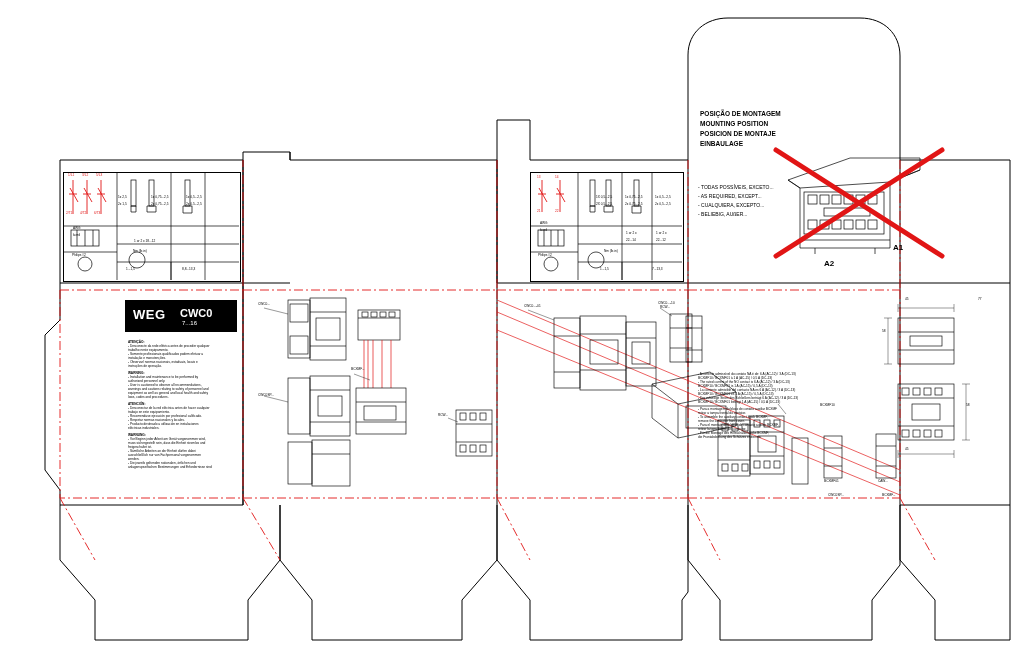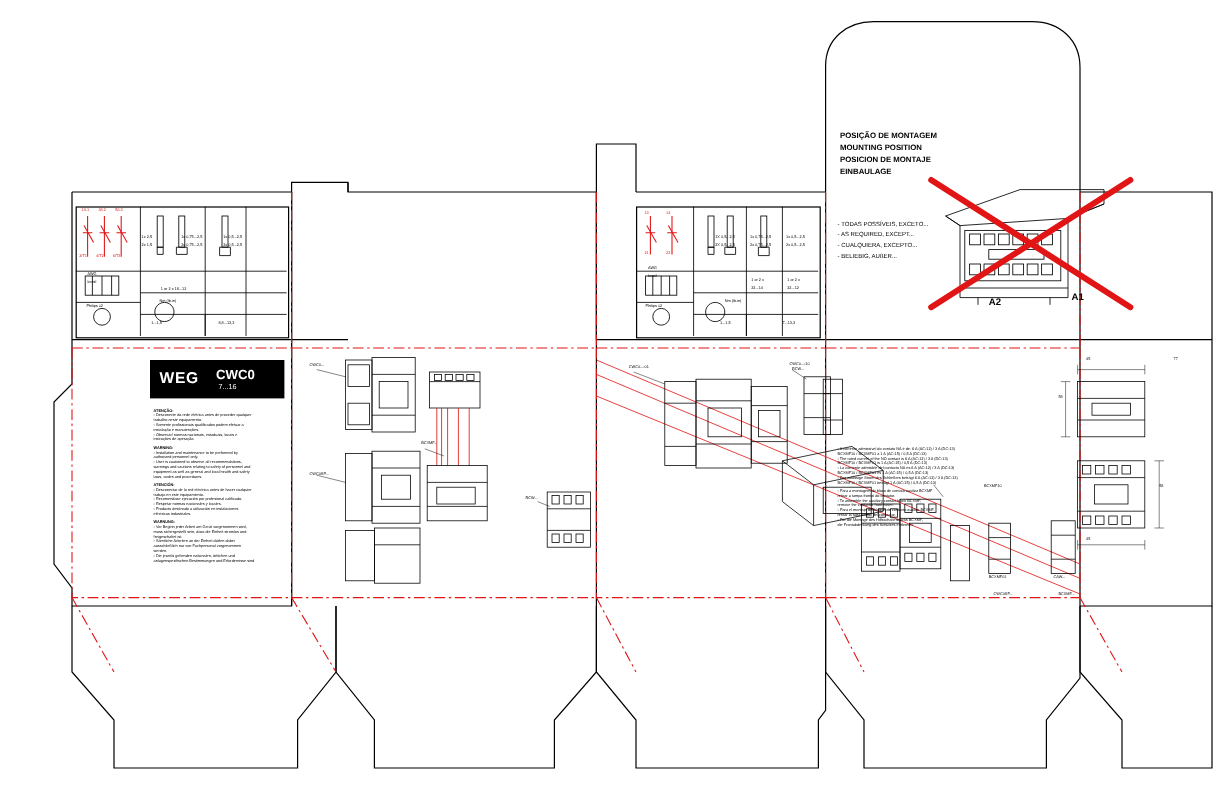--- a/index.html
+++ b/index.html
@@ -120,21 +120,21 @@
       <path d="M30,100 L30,108 L120,108 L120,100"></path>
       <path d="M45,108 L45,114 M105,108 L105,114"></path>
     </g>
 
     <g stroke="#e11515" stroke-width="5" stroke-linecap="round">
       <line x1="6" y1="10" x2="172" y2="116"></line>
       <line x1="172" y1="10" x2="6" y2="116"></line>
     </g>
   </svg>
 
-  <div class="txt bold" style="left:800px;top:248px;font-size:8px;padding-left:24px;">A2</div>
+  <div class="txt bold" style="left:800px;top:260px;font-size:8px;padding-left:24px;">A2</div>
   <div class="txt bold" style="left:893px;top:244px;font-size:8px;">A1</div>
 
   <div class="panelbox" style="left:63px;top:172px;width:176px;height:108px;"></div>
   <svg width="176" height="108" style="left:63px;top:172px;">
     <g stroke="#000" stroke-width="0.7" fill="none">
       <line x1="54" y1="0" x2="54" y2="108"></line>
       <line x1="108" y1="0" x2="108" y2="108"></line>
       <line x1="142" y1="0" x2="142" y2="108"></line>
       <line x1="54" y1="54" x2="176" y2="54"></line>
       <line x1="54" y1="72" x2="176" y2="72"></line>

